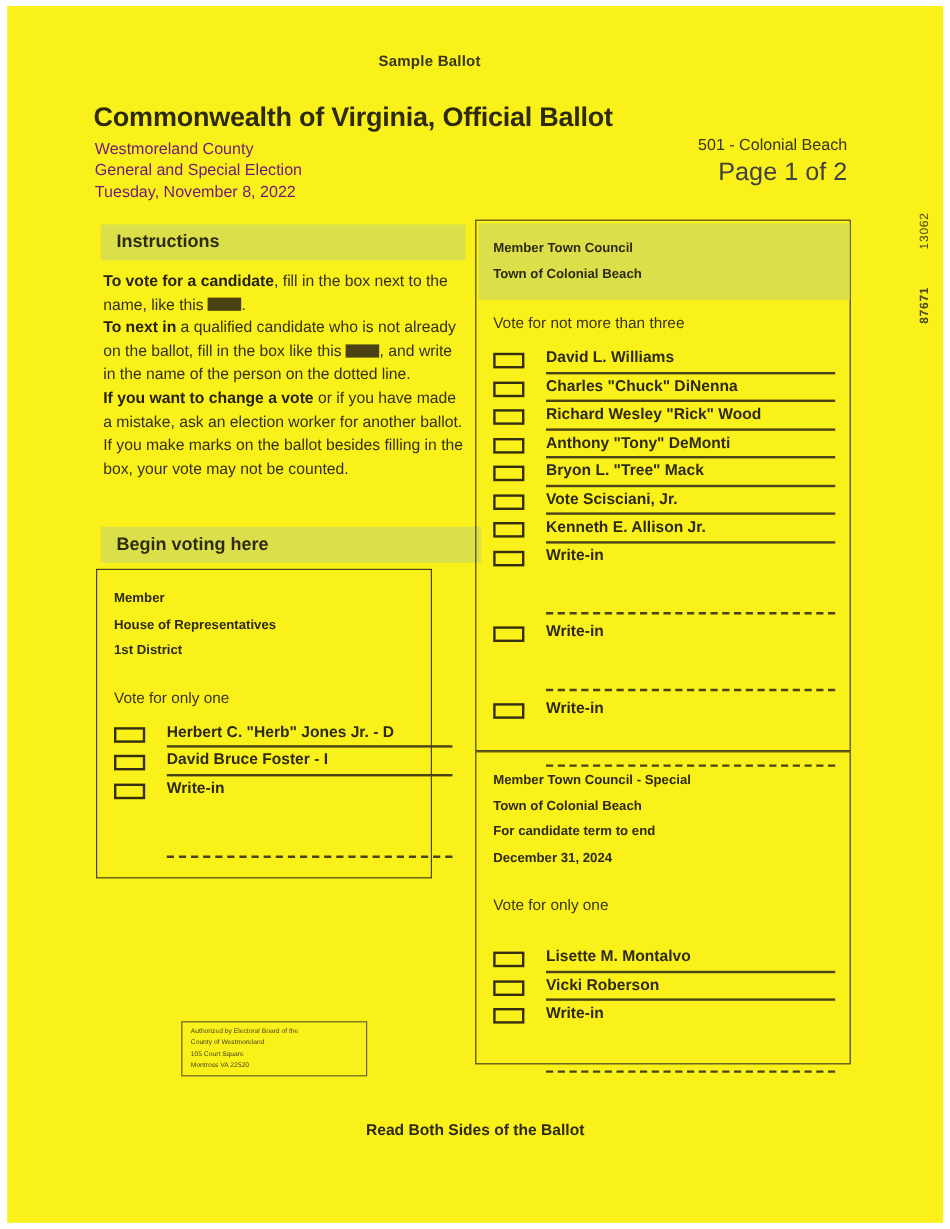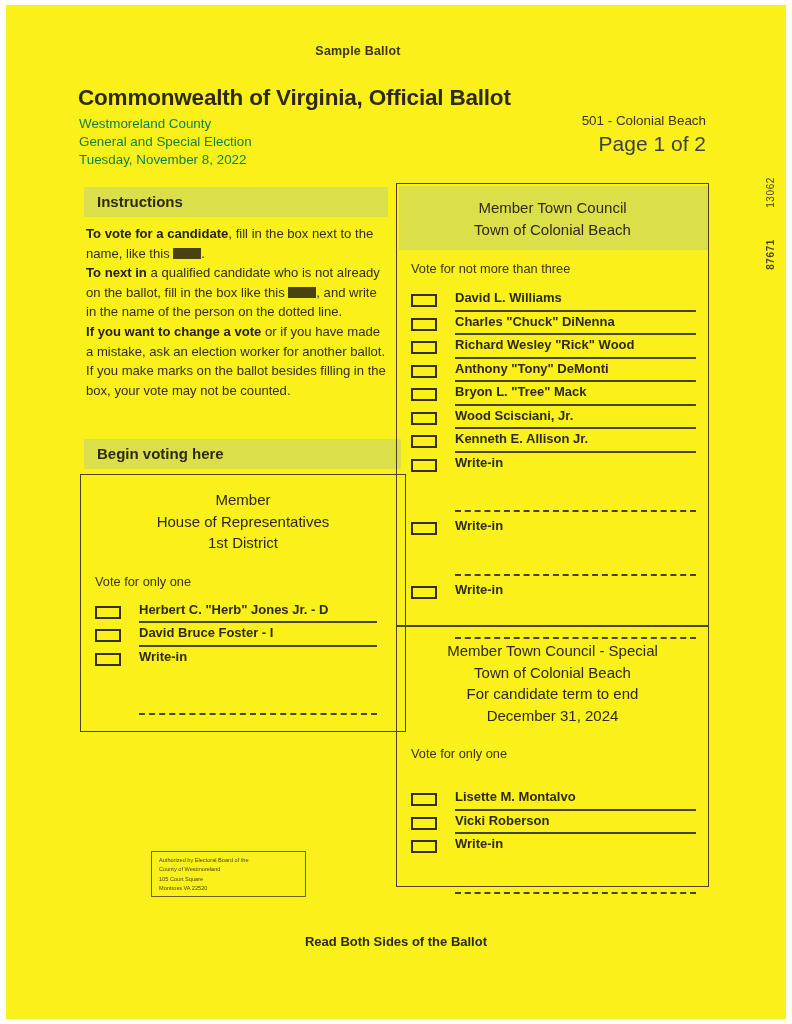--- a/index.html
+++ b/index.html
@@ -40,21 +40,21 @@
     left: 72px; top: 80px;
     font-size: 22.5px;
     font-weight: bold;
     color: #2e2a10;
     letter-spacing: -.2px;
   }
   .sub-lines {
     position: absolute;
     left: 73px; top: 110px;
     font-size: 13.4px;
-    color: #15803d;
+    color: #701a75;
     line-height: 17.8px;
   }
   .precinct {
     position: absolute;
     right: 80px; top: 108px;
     font-size: 13.4px;
     color: #3a3514;
     text-align: right;
     white-space: nowrap;
   }
@@ -85,25 +85,24 @@
     padding: 6px 0 7px 13px;
     font-size: 15px;
     font-weight: bold;
     color: #2e2a10;
   }
   .contest-box {
     border: 1.6px solid #4a4318;
     box-sizing: border-box;
   }
   .contest-title {
-    font-size: 15px;
-    font-weight: normal;
+    font-size: 11px;
+    font-weight: bold;
     color: #2e2a10;
     line-height: 21.5px;
-    text-align: center;
   }
   .vote-for {
     font-size: 12.8px;
     color: #3a3514;
   }
   .cand-row {
     position: relative;
     height: 23.5px;
   }
   .cbox {
@@ -156,21 +155,21 @@
 
   
   #begin-band {
     position: absolute;
     left: 78px; top: 434px;
     width: 304px;
   }
   #house-contest {
     position: absolute;
     left: 74px; top: 469px;
-    width: 326px;
+    width: 280px;
     height: 258px;
     padding: 14px 14px 0 14px;
   }
 
   
   #right-column {
     position: absolute;
     left: 390px; top: 178px;
     width: 313px;
     height: 704px;
@@ -317,21 +316,21 @@
           <span class="cand-name">Anthony "Tony" DeMonti</span>
           <span class="uline" style="width:241px"></span>
         </div>
         <div class="cand-row">
           <span class="cbox"></span>
           <span class="cand-name">Bryon L. "Tree" Mack</span>
           <span class="uline" style="width:241px"></span>
         </div>
         <div class="cand-row">
           <span class="cbox"></span>
-          <span class="cand-name">Wood Scisciani, Jr.</span>
+          <span class="cand-name">Vote Scisciani, Jr.</span>
           <span class="uline" style="width:241px"></span>
         </div>
         <div class="cand-row">
           <span class="cbox"></span>
           <span class="cand-name">Kenneth E. Allison Jr.</span>
           <span class="uline" style="width:241px"></span>
         </div>
         <div class="cand-row">
           <span class="cbox"></span>
           <span class="cand-name">Write-in</span>

